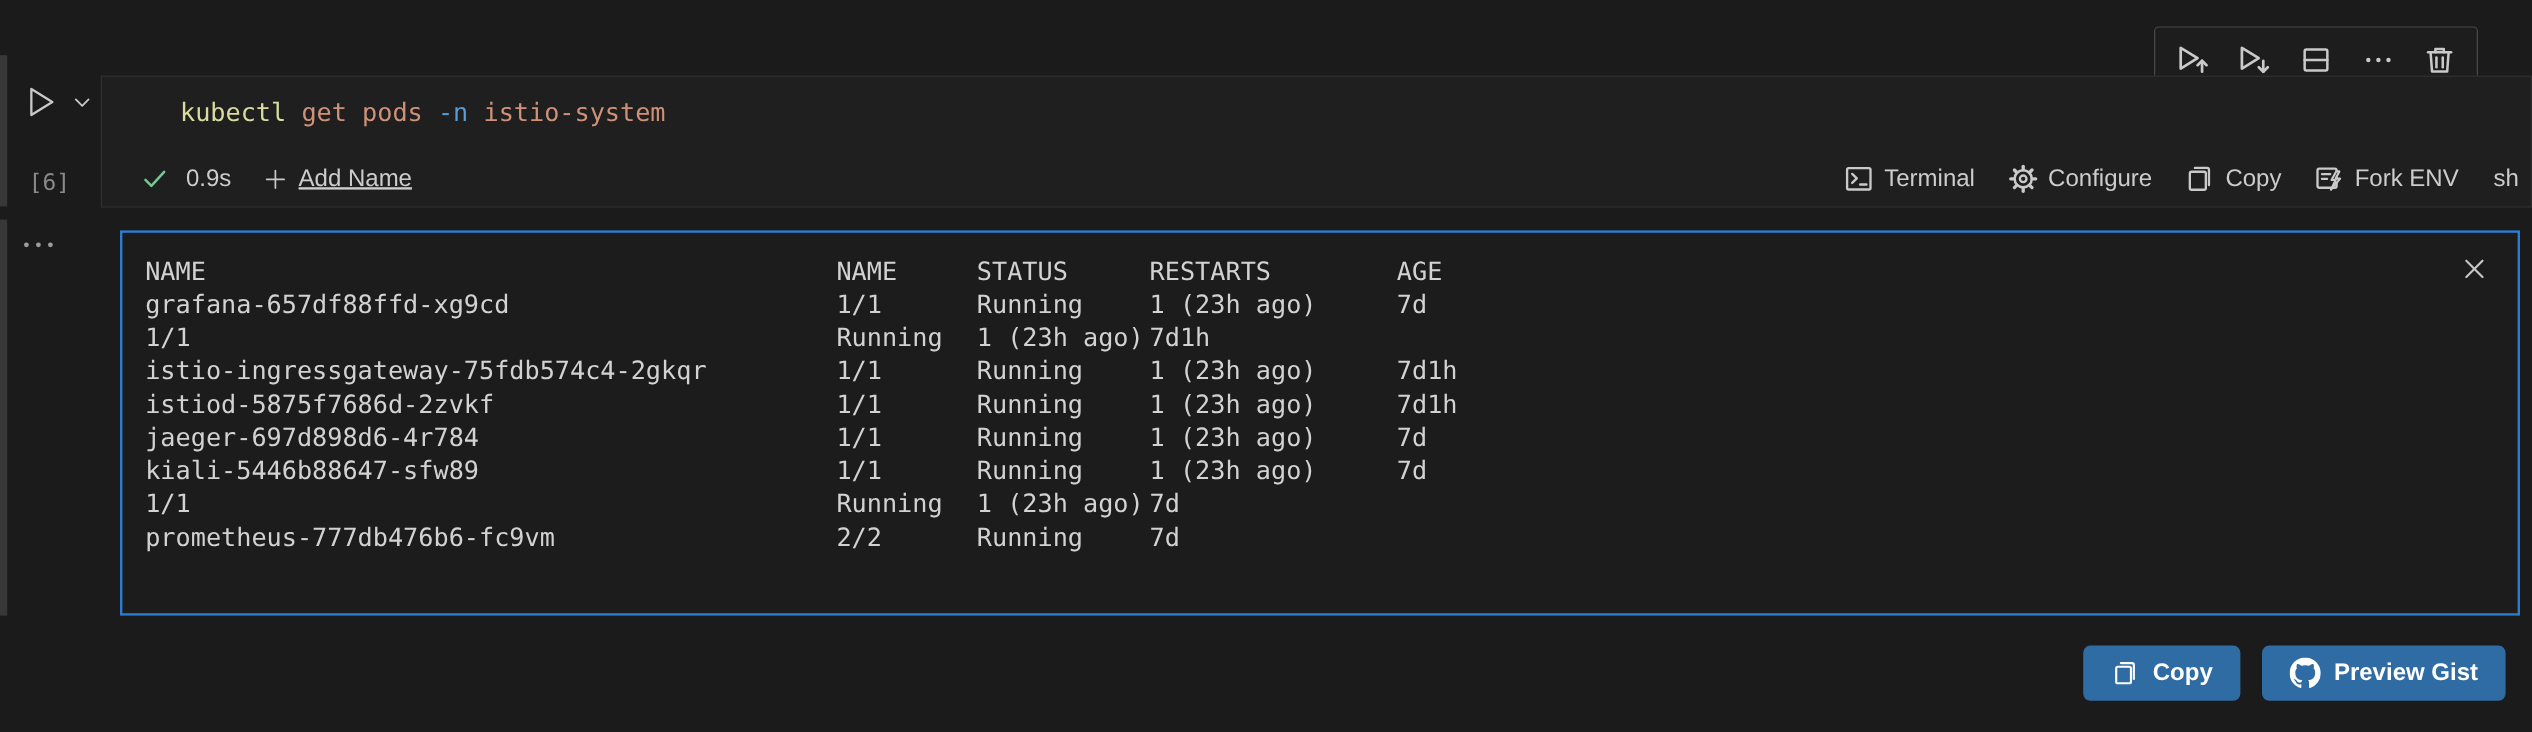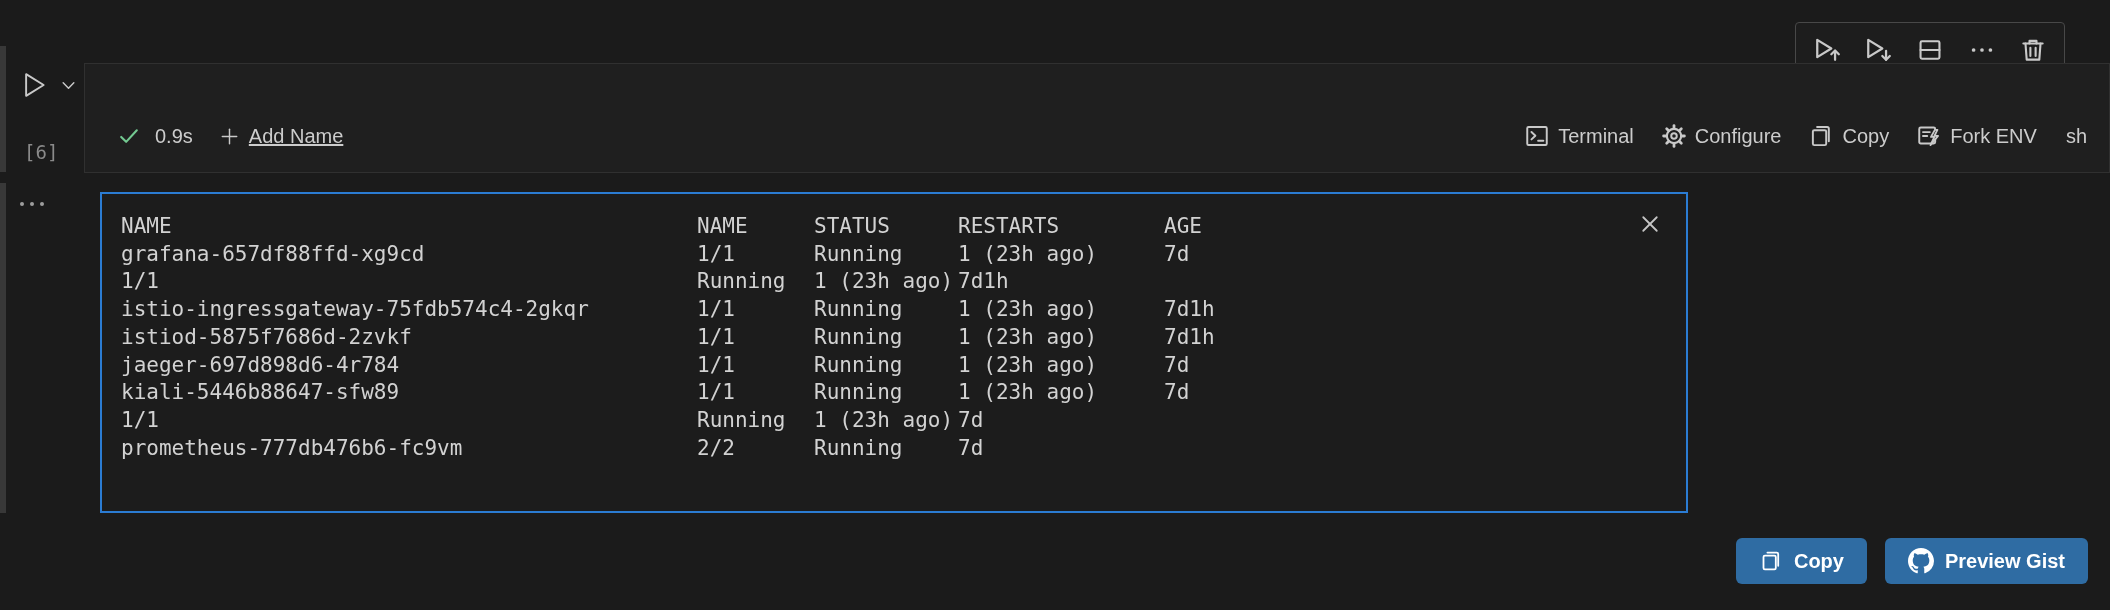--- a/index.html
+++ b/index.html
@@ -21,30 +21,30 @@
   
   .cell-toolbar{position:absolute;left:1795px;top:22px;width:270px;height:56px;box-sizing:border-box;
     background:#1d1d1d;border:1px solid #484848;border-radius:4px;
     display:flex;align-items:center;justify-content:space-evenly;}
   .tb-btn{width:42px;height:42px;display:flex;align-items:center;justify-content:center;border-radius:5px;cursor:pointer;}
 
   
   .editor{position:absolute;left:84px;top:63px;width:2026px;height:110px;box-sizing:border-box;
     background:#1f1f1f;border:1px solid #303030;}
   .code{position:absolute;left:65px;top:18px;font:21px "DejaVu Sans Mono",monospace;white-space:pre;}
-  .status{position:absolute;left:0;right:0;bottom:13px;height:46px;display:flex;align-items:center;
-    padding:0 22px 0 32px;font-size:20px;color:#cccccc;}
+  .status{position:absolute;left:0;right:0;bottom:0;height:46px;display:flex;align-items:center;
+    padding:0 10px 0 32px;font-size:20px;color:#cccccc;}
   .status-left{display:flex;align-items:center;gap:14px;}
   .add-name{display:flex;align-items:center;gap:9px;margin-left:12px;cursor:pointer;text-decoration:underline;}
   .status-right{margin-left:auto;display:flex;align-items:center;gap:27px;}
   .s-item{display:flex;align-items:center;gap:8px;cursor:pointer;white-space:nowrap;justify-content:center;}
   .lang{margin-left:2px;cursor:pointer;}
 
   
-  .output{position:absolute;left:100px;top:192px;width:1588px;height:321px;box-sizing:border-box;
+  .output{position:absolute;left:100px;top:192px;width:2000px;height:321px;box-sizing:border-box;
     background:#1c1c1c;border:2px solid #2b7cd3;}
   .out-table{position:absolute;left:19px;top:19px;right:70px;
     font:21px "DejaVu Sans Mono",monospace;color:#d2d2d2;line-height:27.7px;}
   .orow{display:grid;grid-template-columns:576px 117px 144px 206px 1fr;white-space:pre;}
   .close-x{position:absolute;top:16px;right:22px;cursor:pointer;padding:2px;}
 
   
   .footer{position:absolute;top:538px;right:22px;display:flex;gap:18px;}
   .btn{height:46px;display:flex;align-items:center;gap:11px;padding:0 23px;
     background:#2f6ca3;border-radius:6px;color:#ffffff;font-size:20px;font-weight:600;cursor:pointer;}
@@ -110,20 +110,21 @@
   <div class="exec-count">[6]</div>
   <div class="cell-dots">
     <svg width="28" height="12" viewBox="0 0 28 12">
       <circle cx="4" cy="6" r="2" fill="#9d9d9d"></circle>
         <circle cx="14" cy="6" r="2" fill="#9d9d9d"></circle>
         <circle cx="24" cy="6" r="2" fill="#9d9d9d"></circle>
     </svg>
   </div>
 
   <div class="editor">
+    <div class="code"><span style="color: rgb(216, 220, 158);">kubectl</span><span style="color: rgb(207, 145, 120);"> get pods </span><span style="color: rgb(86, 156, 214);">-n</span><span style="color: rgb(207, 145, 120);"> istio-system</span></div>
 
     <div class="status">
       <div class="status-left">
         <svg width="24" height="24" viewBox="0 0 16 16" style="fill:none;stroke:#73c991;stroke-width:1.4;stroke-linecap:round;stroke-linejoin:round;">
           <path d="M2.8 8.6l3.3 3.3L13.2 4.2"></path>
         </svg>
         <span>0.9s</span>
         <div class="add-name">
           <svg class="stroke" width="21" height="21" viewBox="0 0 16 16" style="stroke-width:1.1">
             <path d="M8 2.5v11"></path>

